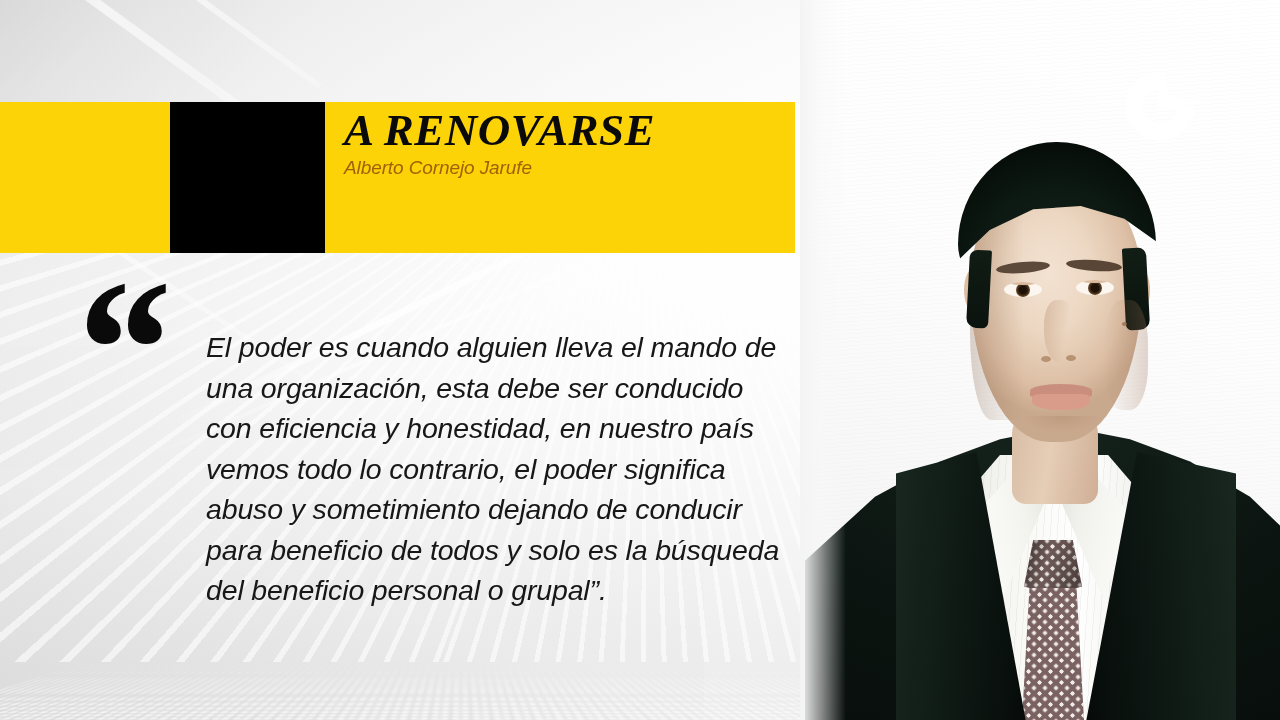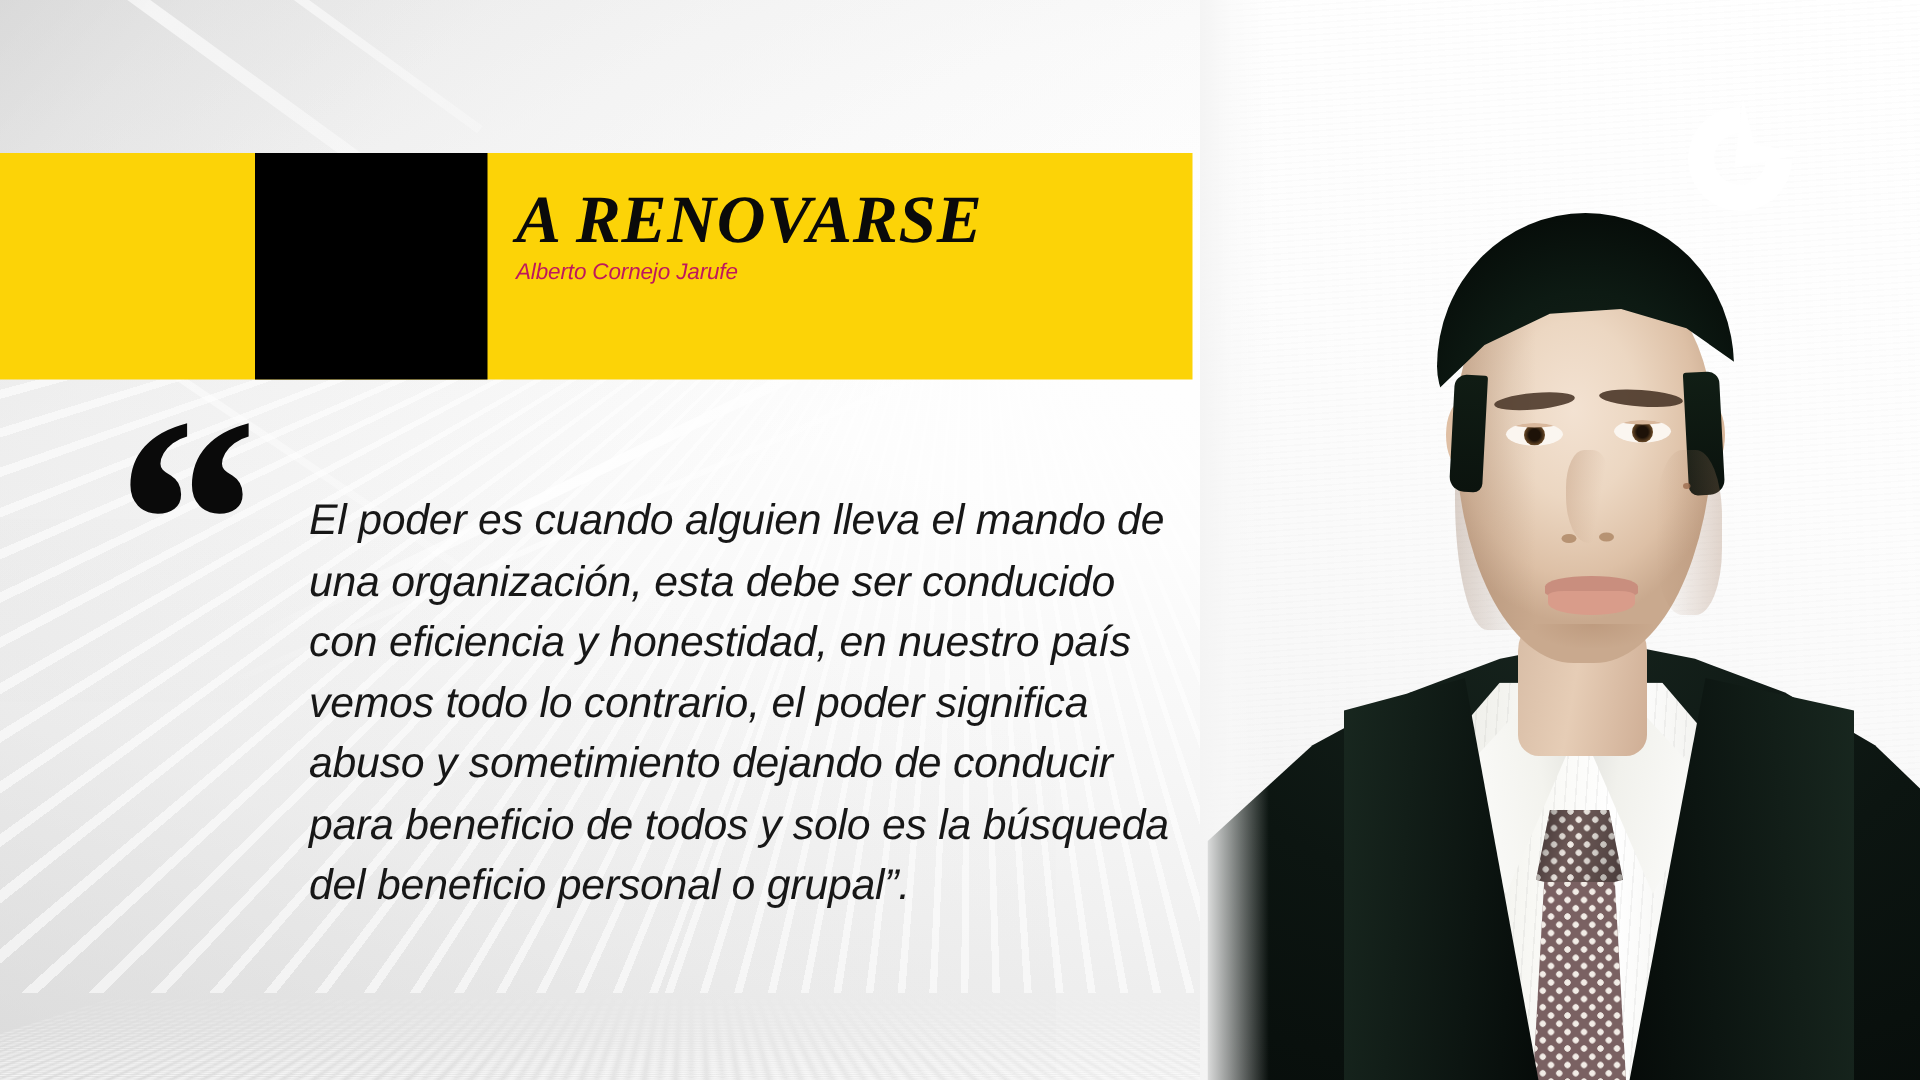--- a/index.html
+++ b/index.html
@@ -120,41 +120,41 @@
   }
   .band-text {
     position: absolute;
     left: 344px;
     top: 102px;
     width: 455px;
     height: 151px;
     display: flex;
     flex-direction: column;
     justify-content: flex-start;
-    padding-top: 22px;
+    padding-top: 6px;
     box-sizing: border-box;
   }
   .headline {
     font-family: "Liberation Serif", serif;
     font-style: italic;
     font-weight: bold;
     font-size: 45px;
     line-height: 1.02;
     letter-spacing: .5px;
     color: #0a0a0a;
     margin: 0 0 2px 0;
     white-space: nowrap;
   }
   .byline {
     font-family: "Liberation Sans", sans-serif;
     font-style: italic;
     font-weight: normal;
-    font-size: 15px;
+    font-size: 19px;
     line-height: 1.28;
-    color: #be185d;
+    color: #a16207;
     white-space: nowrap;
     letter-spacing: -0.1px;
   }
 
   
   .quote-mark {
     position: absolute;
     left: 68px;
     top: 249px;
     font-family: "Liberation Serif", serif;

